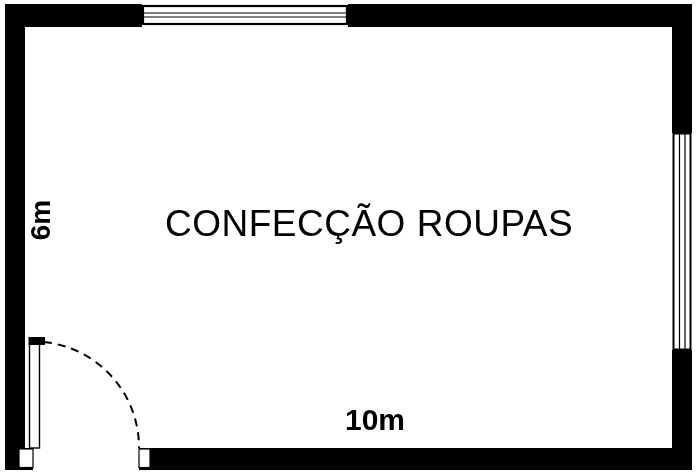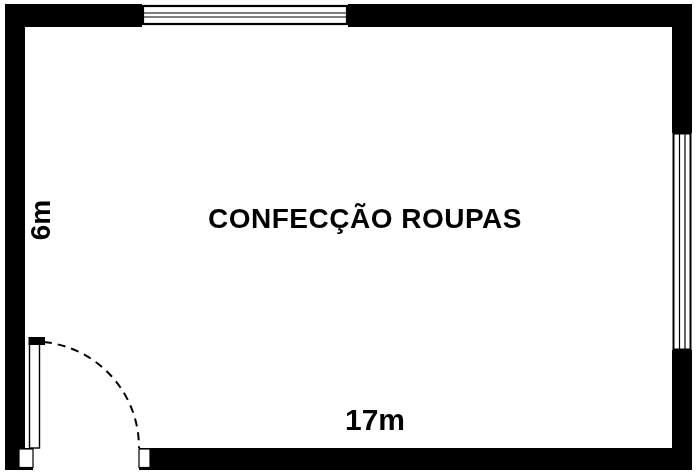--- a/index.html
+++ b/index.html
@@ -19,22 +19,22 @@
     position: absolute;
     left: 0;
     top: 0;
   }
   .room-label {
     position: absolute;
     left: 165px;
     top: 203px;
     width: 400px;
     text-align: center;
-    font-size: 28px;
-    font-weight: bold;
+    font-size: 37px;
+    font-weight: normal;
     color: #000000;
     letter-spacing: 0.5px;
     white-space: nowrap;
   }
   .dim-label {
     position: absolute;
     font-weight: bold;
     color: #000000;
   }
   .dim-bottom {
@@ -97,15 +97,15 @@
       <rect x="29.5" y="344" width="10" height="104" fill="#ffffff" stroke="#000000" stroke-width="1.4"></rect>
       <rect x="28.5" y="337" width="16.5" height="8" fill="#000000"></rect>
       <path d="M 44 342 A 106 106 0 0 1 139 448" fill="none" stroke="#000000" stroke-width="2" stroke-dasharray="8 6"></path>
     </g>
   </svg>
 
   <div class="room-label">CONFECÇÃO ROUPAS</div>
 
   <div class="dim-label dim-left">6m</div>
 
-  <div class="dim-label dim-bottom">17m</div>
+  <div class="dim-label dim-bottom">10m</div>
 
 </div>
 
 </body></html>

